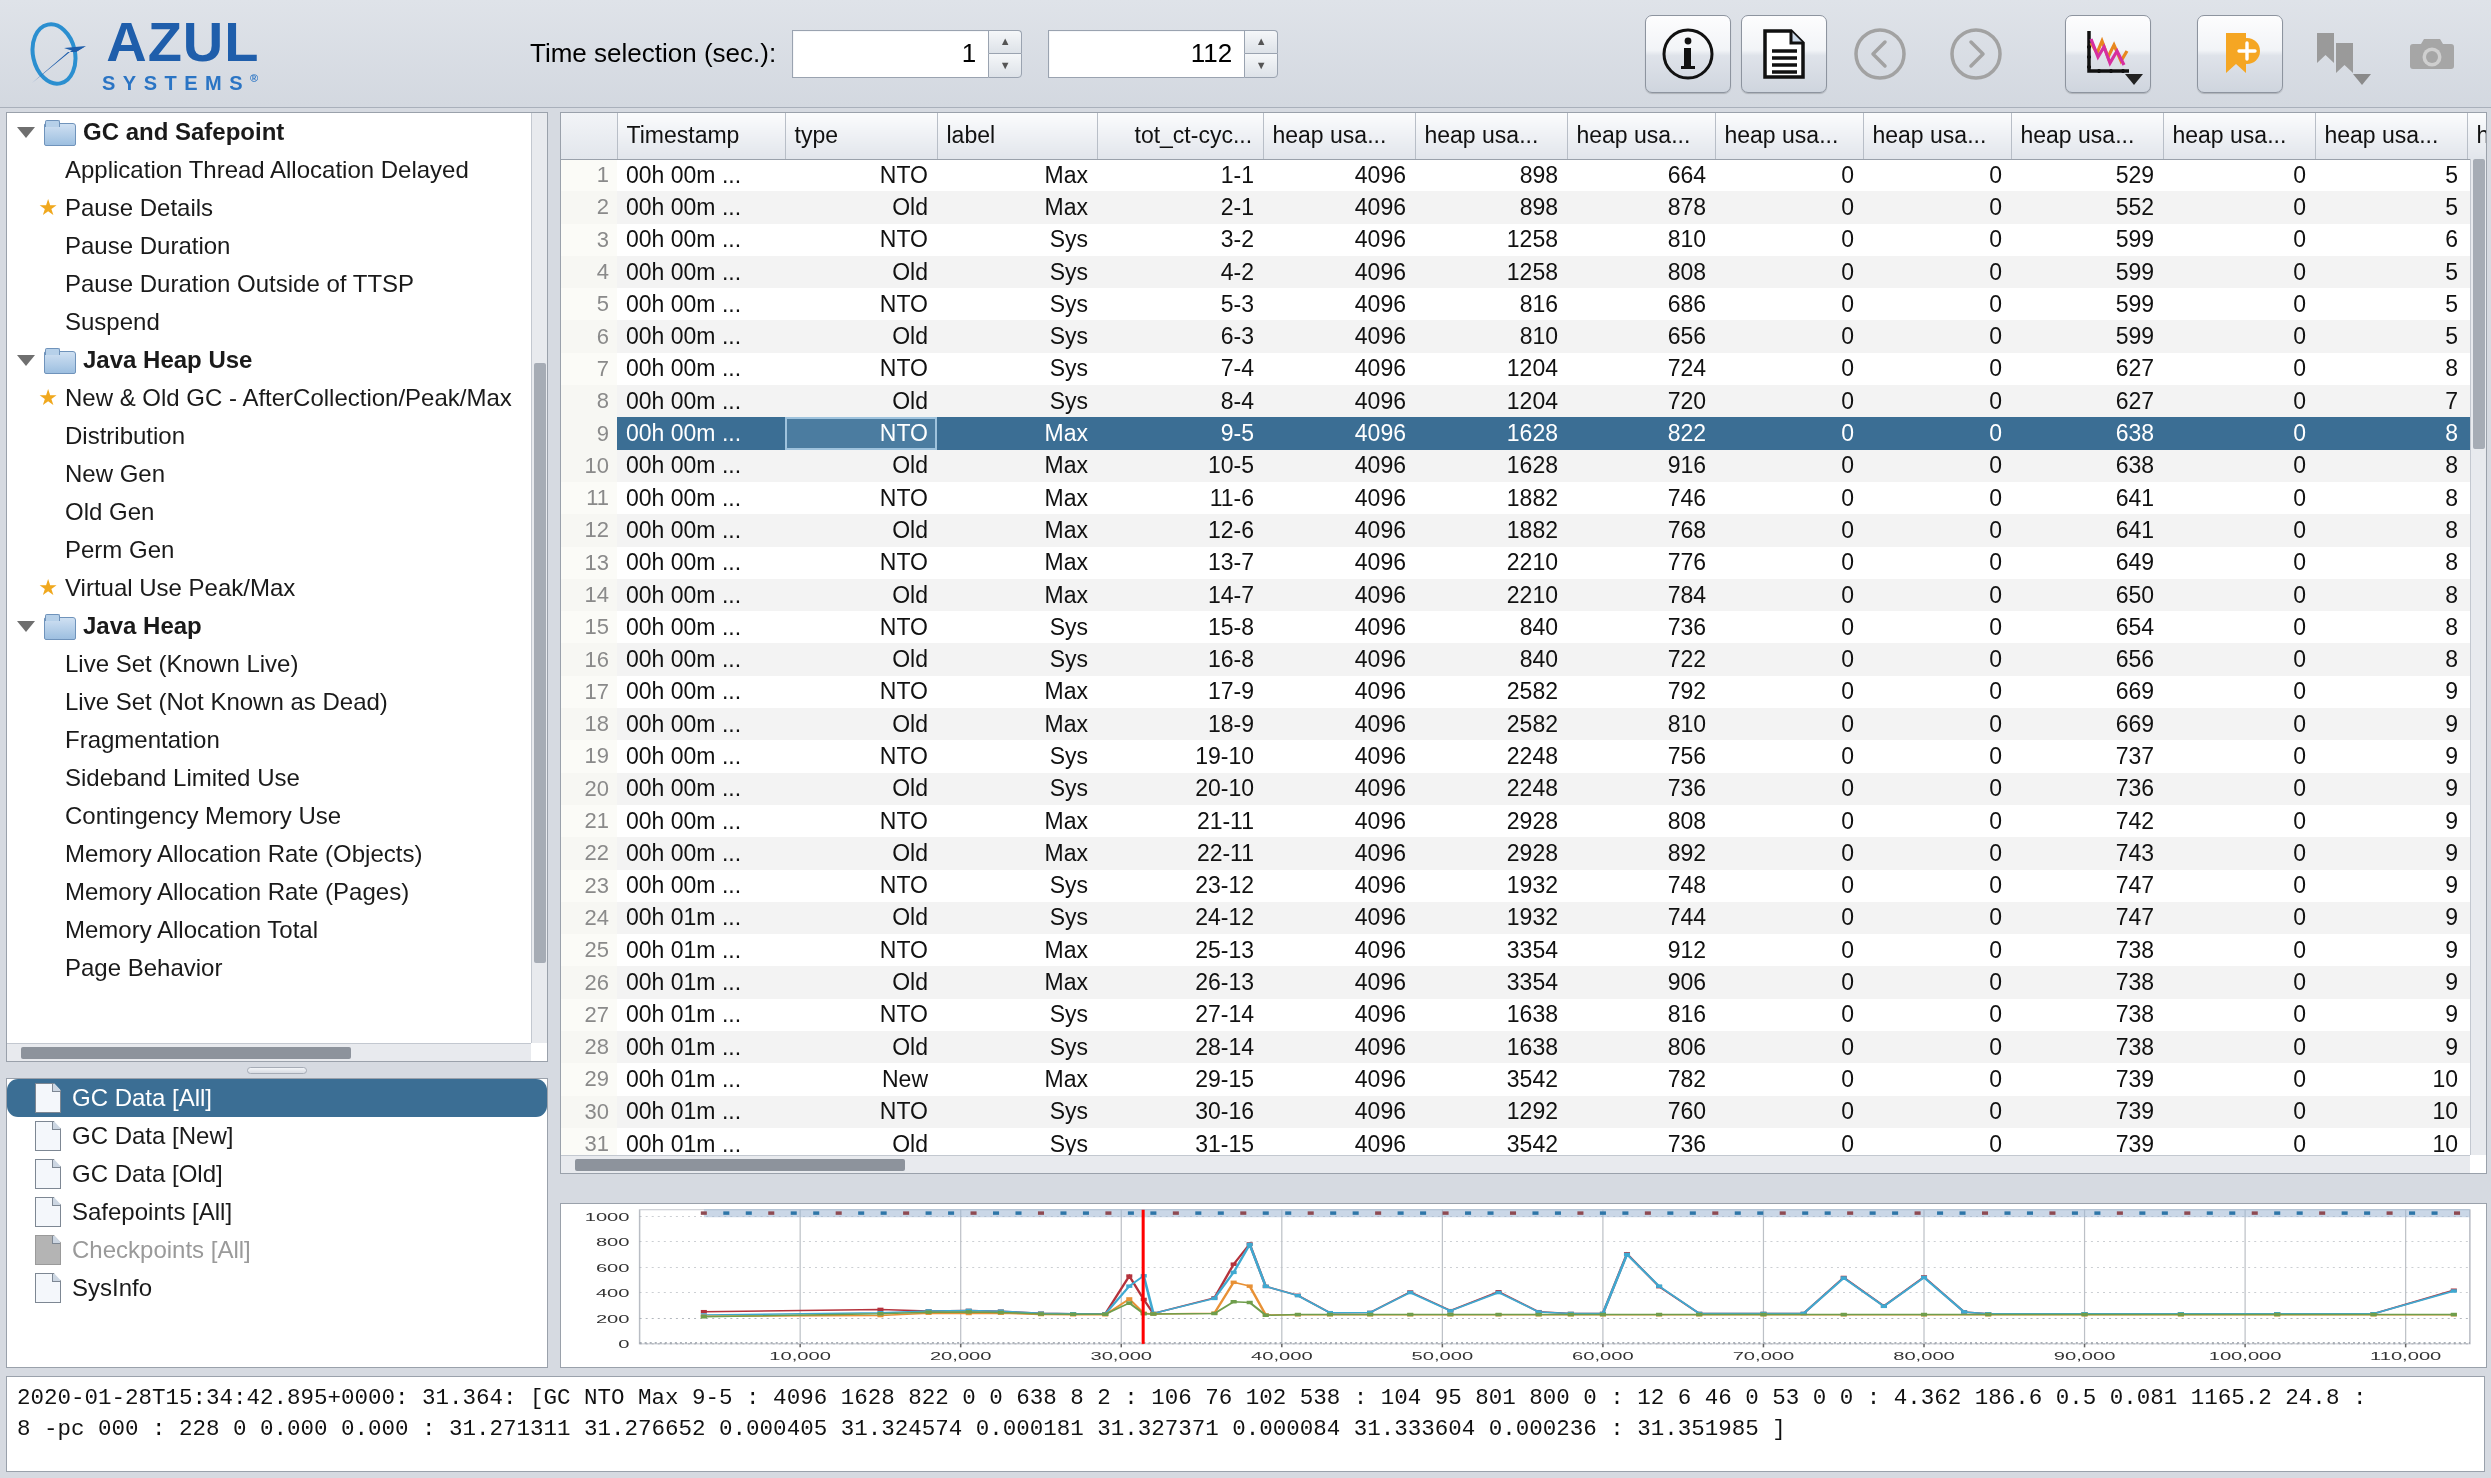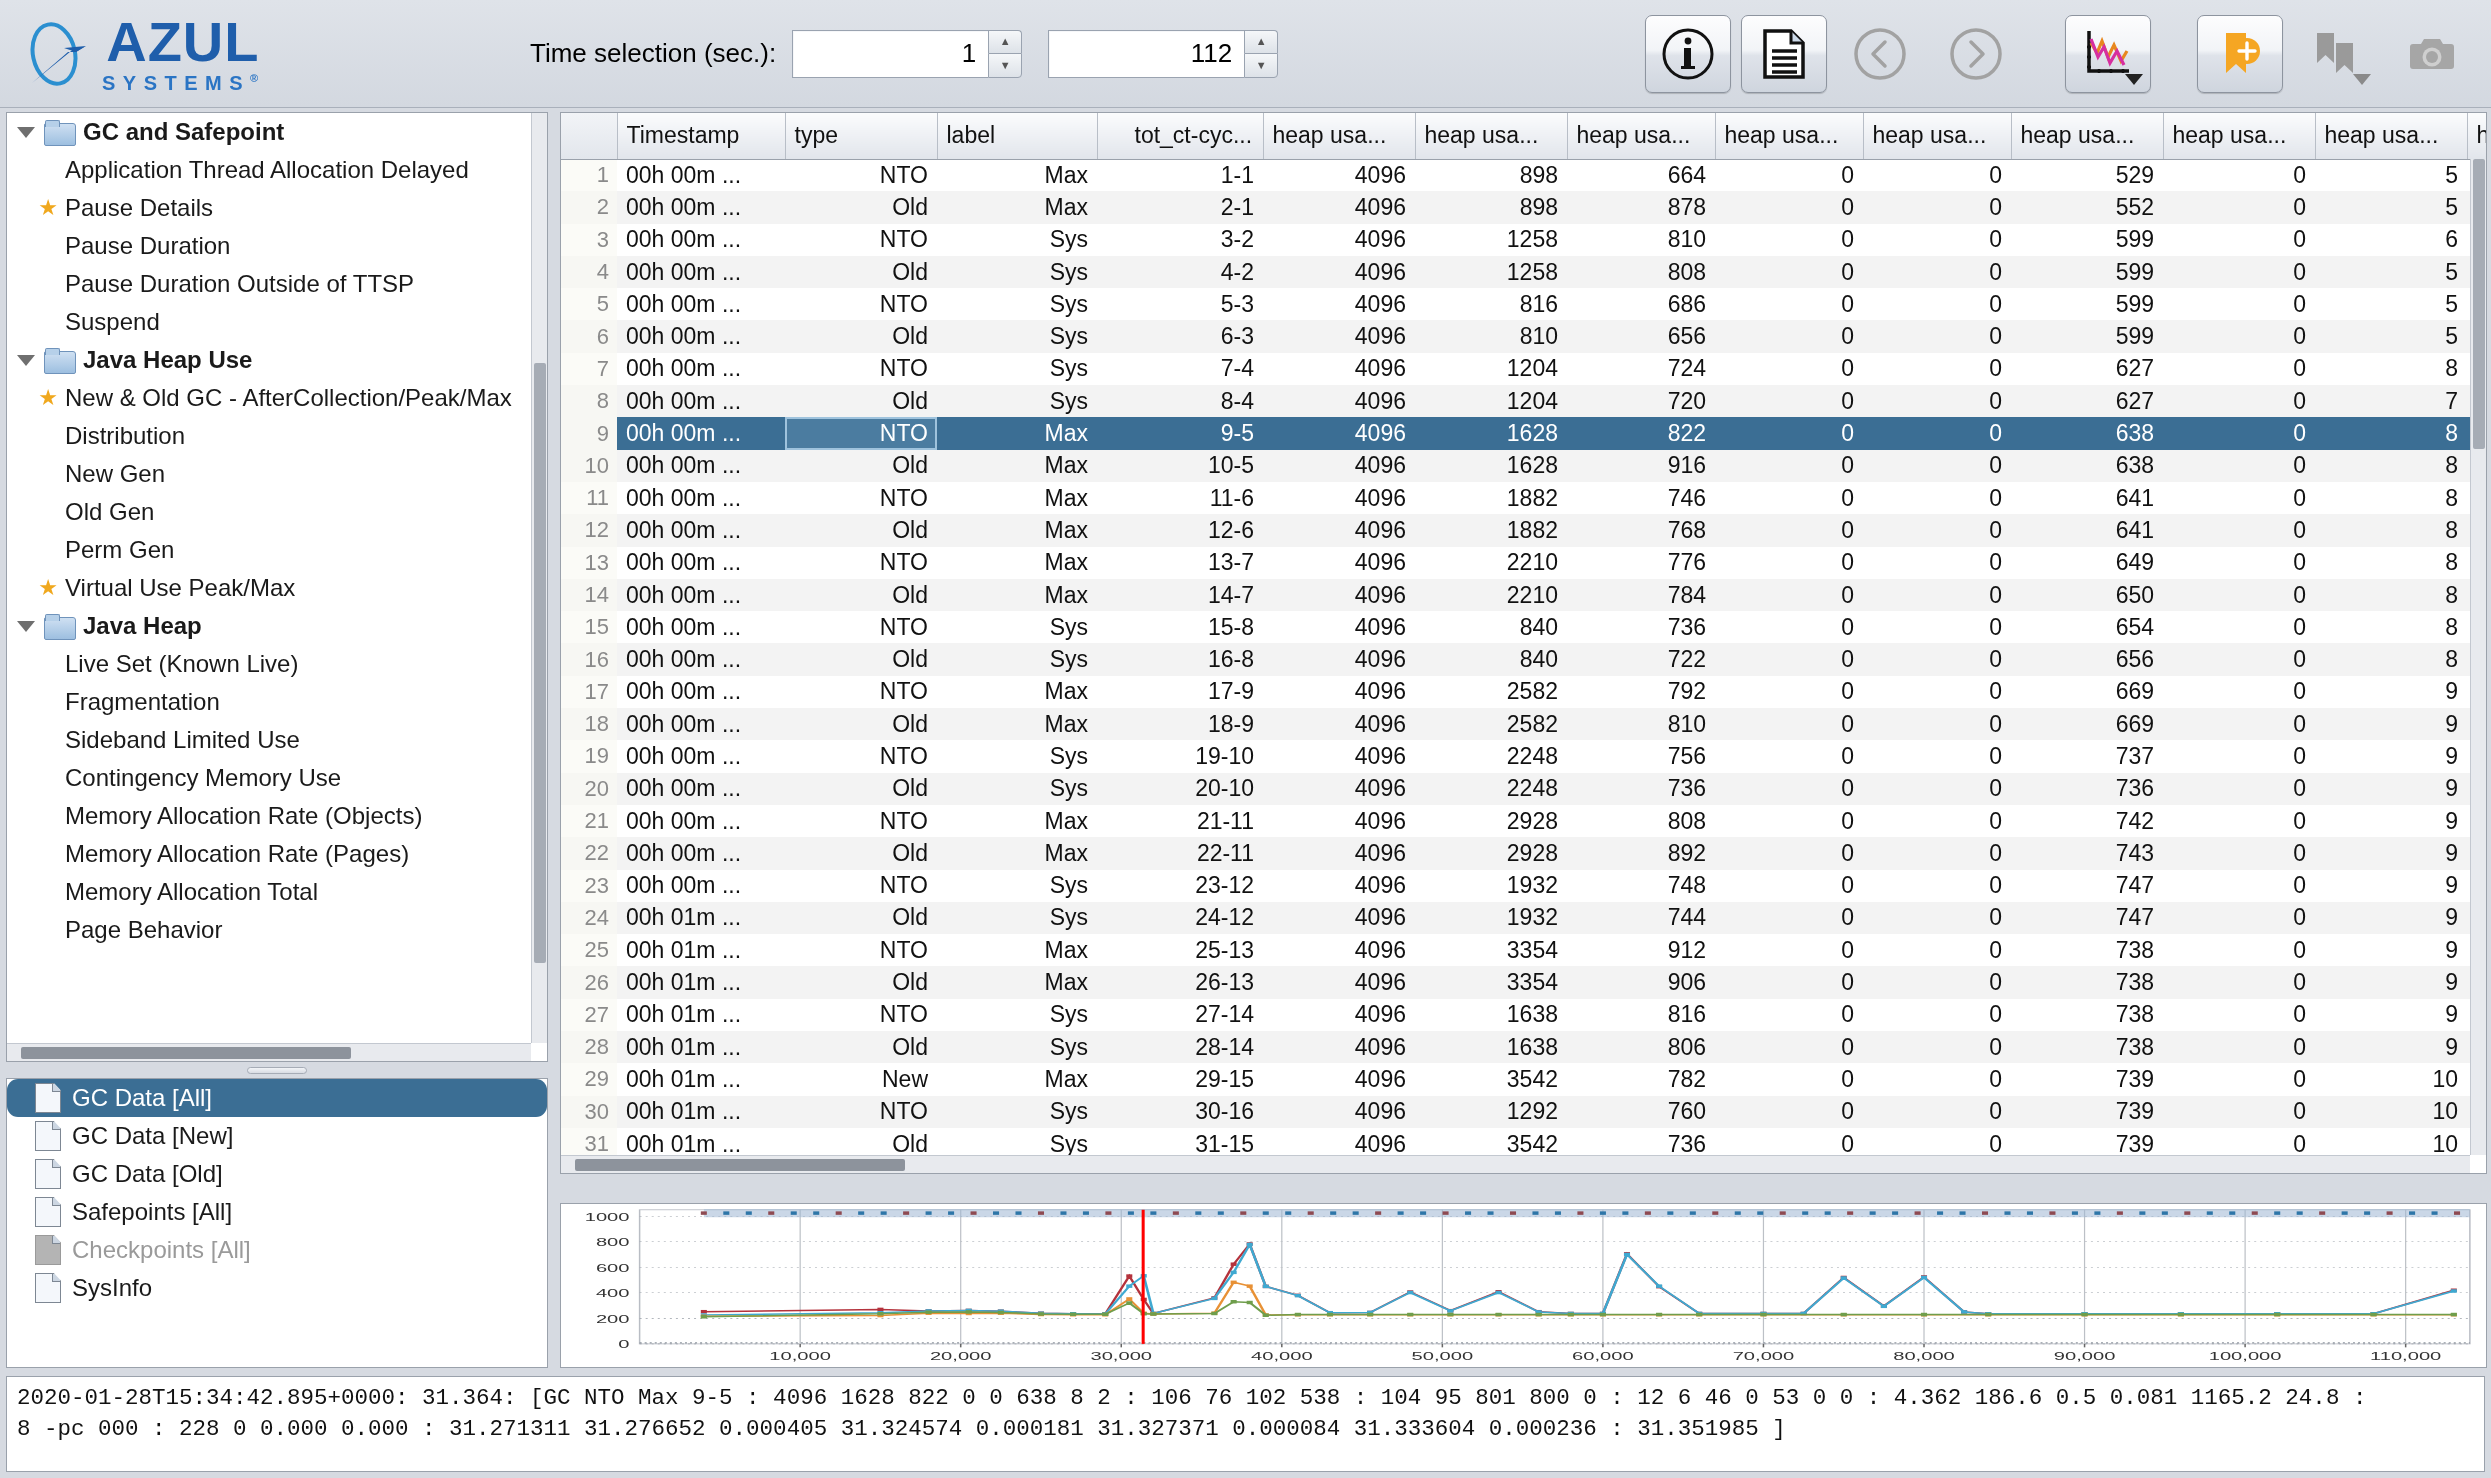--- a/index.html
+++ b/index.html
@@ -439,20 +439,25 @@
             </div>
             <div class="tree-item group">
               <span class="tw"></span>
               <span class="folder"></span>
               <span>Java Heap</span>
             </div>
             <div class="tree-item">
               <span class="tw-spacer"></span>
               <span class="star blank">★</span>
               <span>Live Set (Known Live)</span>
+            </div>
+            <div class="tree-item">
+              <span class="tw-spacer"></span>
+              <span class="star blank">★</span>
+              <span>Live Set (Not Known as Dead)</span>
             </div>
             <div class="tree-item">
               <span class="tw-spacer"></span>
               <span class="star blank">★</span>
               <span>Fragmentation</span>
             </div>
             <div class="tree-item">
               <span class="tw-spacer"></span>
               <span class="star blank">★</span>
               <span>Sideband Limited Use</span>

